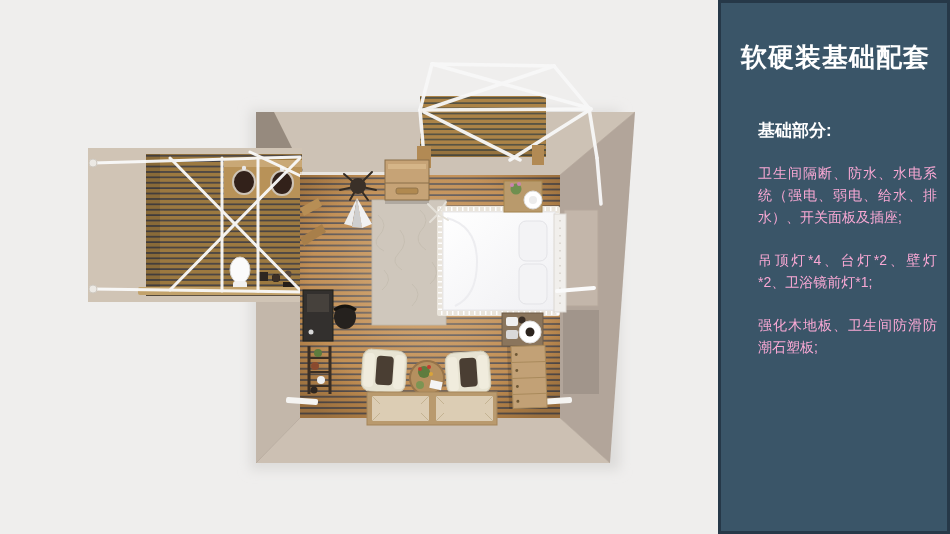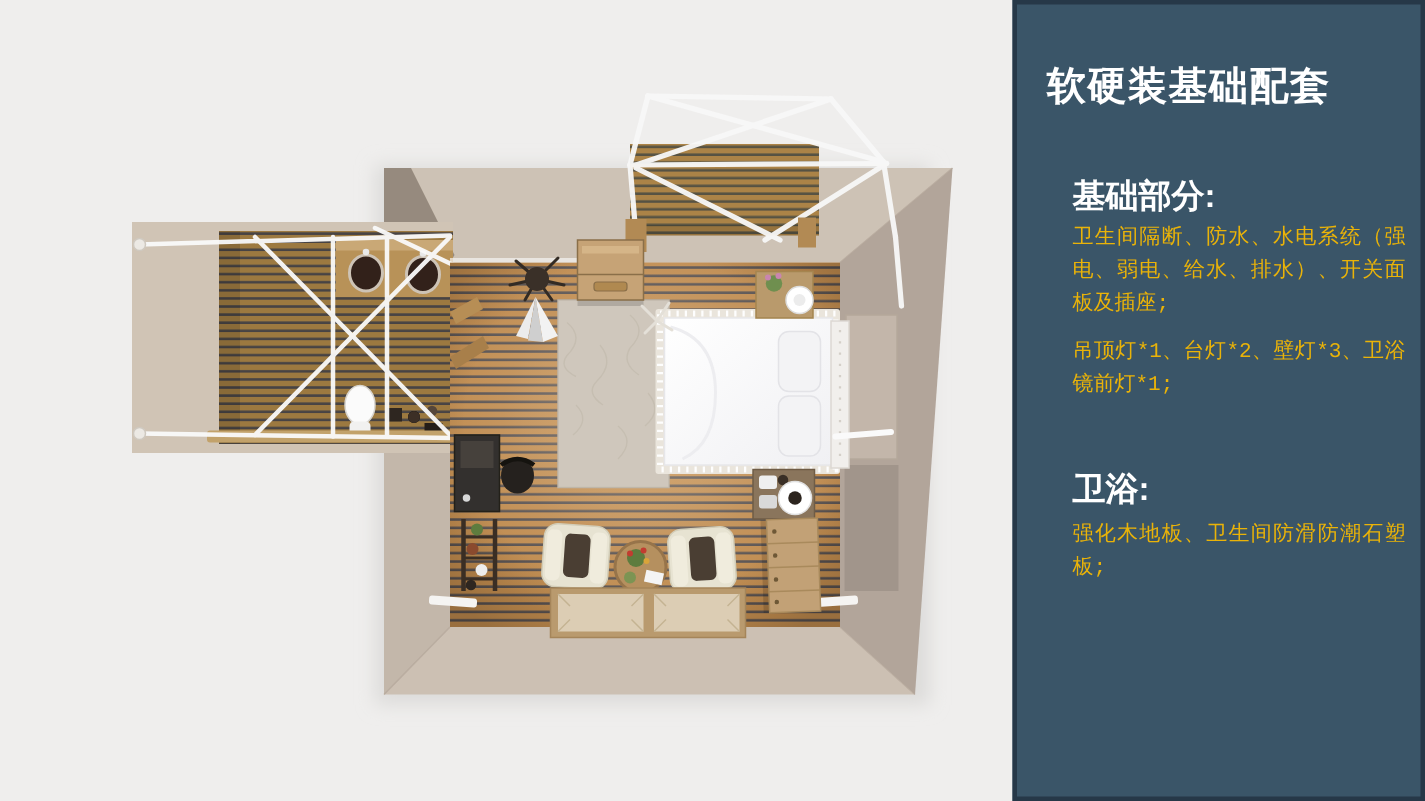--- a/index.html
+++ b/index.html
@@ -3,39 +3,38 @@
 <meta charset="utf-8">
 <style>
   html,body{margin:0;padding:0;background:#ffffff;}
   .stage{
     position:relative;width:950px;height:534px;overflow:hidden;
     background:#efeeed;
     font-family:"Liberation Sans","DejaVu Sans",sans-serif;
   }
   .canvas{position:absolute;left:0;top:0;width:718px;height:534px;}
   .panel{
-    position:absolute;right:0;top:0;width:275px;height:534px;
+    position:absolute;right:0;top:0;width:232px;height:534px;
     background:#3a5568;
     border:3px solid #263848;
     box-sizing:border-box;
     color:#ffffff;
   }
   .panel-title{
     margin:39px 10px 22px 20px;
     font-size:26px;font-weight:bold;line-height:1.2;
     letter-spacing:1px;color:#ffffff;white-space:nowrap;
   }
   .section{margin:10px 10px 0 37px;}
   .section-heading{
-    font-size:22px;font-weight:bold;line-height:20px;color:#ffffff;margin-top:48px;
+    font-size:17px;font-weight:bold;line-height:20px;color:#ffffff;margin-top:48px;
   }
   .section-body{
-    margin-top:7px;font-size:14px;line-height:22px;color:#eab308;
+    margin-top:21px;font-size:14px;line-height:22px;color:#f9a8d4;
     text-align:justify;
-    font-family:Liberation Mono, monospace;
   }
 </style>
 </head>
 <body>
 
 <div class="stage">
 
   <div class="canvas">
   <svg width="718" height="534" viewBox="0 0 718 534" xmlns="http://www.w3.org/2000/svg">
     <defs>
@@ -323,25 +322,24 @@
   <aside class="panel">
     <h1 class="panel-title">软硬装基础配套</h1>
 
     <section class="section">
       <div class="section-heading">基础部分:</div>
       <div class="section-body">卫生间隔断、防水、水电系统（强电、弱电、给水、排水）、开关面板及插座;</div>
     </section>
 
 
     <section class="section">
-      <div class="section-body">吊顶灯*1、台灯*2、壁灯*3、卫浴镜前灯*1;</div>
+      <div class="section-body">吊顶灯*4、台灯*2、壁灯*2、卫浴镜前灯*1;</div>
     </section>
 
     <section class="section">
-      <div class="section-heading">卫浴:</div>
     </section>
 
     <section class="section">
       <div class="section-body">强化木地板、卫生间防滑防潮石塑板;</div>
     </section>
   </aside>
 
 </div>
 
 </body></html>

